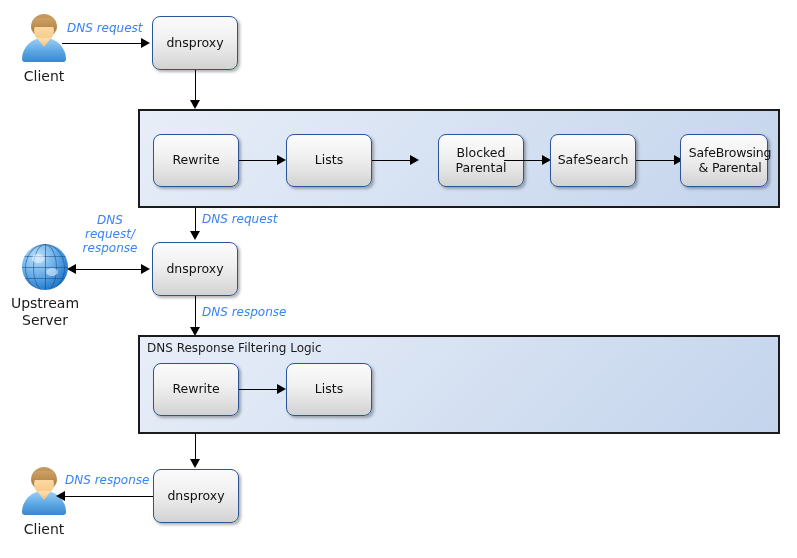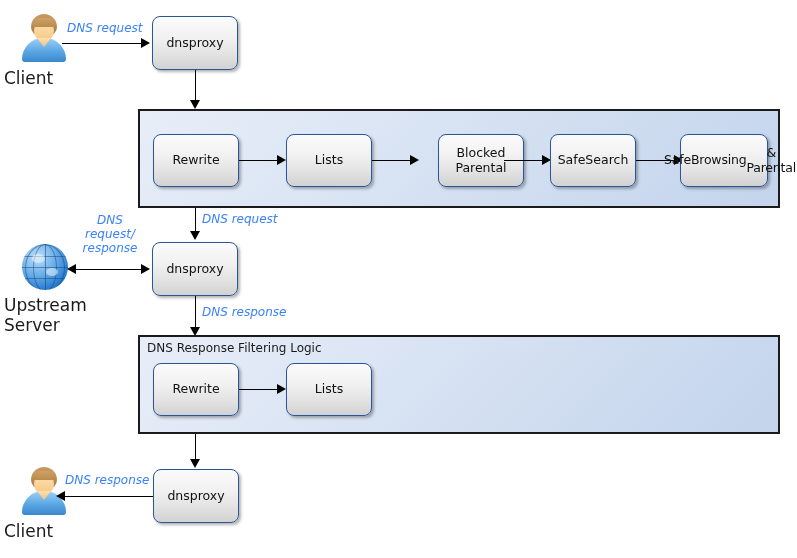--- a/index.html
+++ b/index.html
@@ -28,21 +28,21 @@
   .arrow{position:absolute;width:0;height:0;}
   .arrow.down{border-left:5px solid transparent;border-right:5px solid transparent;border-top:9px solid #000;}
   .arrow.right{border-top:5px solid transparent;border-bottom:5px solid transparent;border-left:9px solid #000;}
   .arrow.left{border-top:5px solid transparent;border-bottom:5px solid transparent;border-right:9px solid #000;}
 
   .edge-label{position:absolute;font-size:12px;color:#3b82f6;white-space:nowrap;
               background:#fff;padding:0 1px;font-style:italic;}
   .edge-label.multi{white-space:normal;text-align:center;line-height:1.18;background:none;}
 
   
-  .actor-label{position:absolute;font-size:17px;color:#1a1a1a;text-align:left;
+  .actor-label{position:absolute;font-size:14px;color:#1a1a1a;text-align:center;
                line-height:1.18;}
 
   
   .person{position:absolute;width:48px;height:50px;}
   .p-hair{position:absolute;left:11px;top:0;width:26px;height:22px;
           border-radius:13px 13px 9px 9px;
           background:linear-gradient(180deg,#c89a5e 0%,#a87c42 100%);}
   .p-face{position:absolute;left:14px;top:6px;width:20px;height:22px;border-radius:10px/11px;
           background:linear-gradient(180deg,#ffe0b0 0%,#f6c884 100%);}
   .p-fringe{position:absolute;left:12px;top:4px;width:24px;height:9px;
@@ -111,21 +111,21 @@
   </div>
   <div class="hline" style="left:504px;top:160px;width:39px;"></div>
   <div class="arrow right" style="left:542px;top:155px;"></div>
 
   <div class="node" style="left:550px;top:134px;width:86px;height:53px;text-align:right;">
     <span>SafeSearch</span>
   </div>
   <div class="hline" style="left:636px;top:160px;width:39px;"></div>
   <div class="arrow right" style="left:674px;top:155px;"></div>
 
-  <div class="node tight" style="left:680px;top:134px;width:88px;height:53px;flex-direction:row;padding-left:12px;">
+  <div class="node tight" style="left:680px;top:134px;width:88px;height:53px;flex-direction:column;padding-left:12px;">
     <span>SafeBrowsing</span>
     <span>&amp; Parental</span>
   </div>
 
   <div class="vline" style="left:195px;top:208px;height:25px;"></div>
   <div class="arrow down" style="left:190px;top:231px;"></div>
   <div class="edge-label" style="left:201px;top:212px;">DNS request</div>
 
   <div class="globe" style="left:22px;top:244px;">
     <div class="g-mer"></div>

